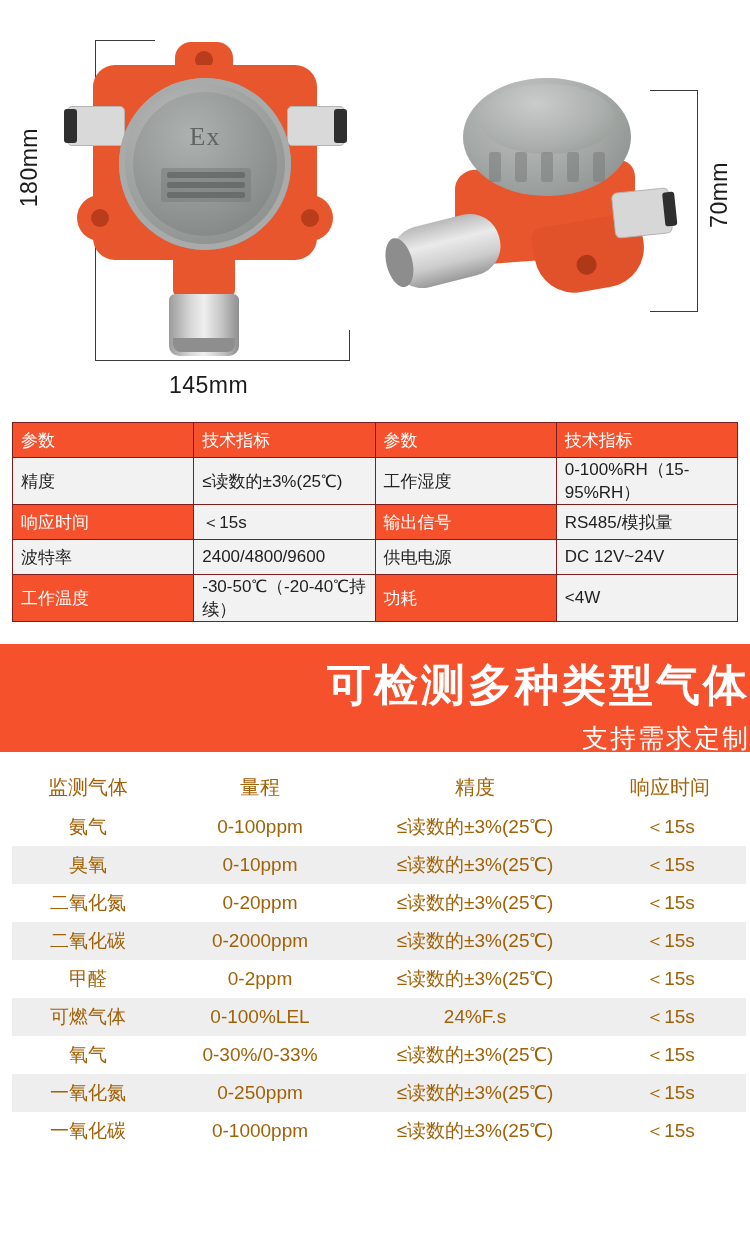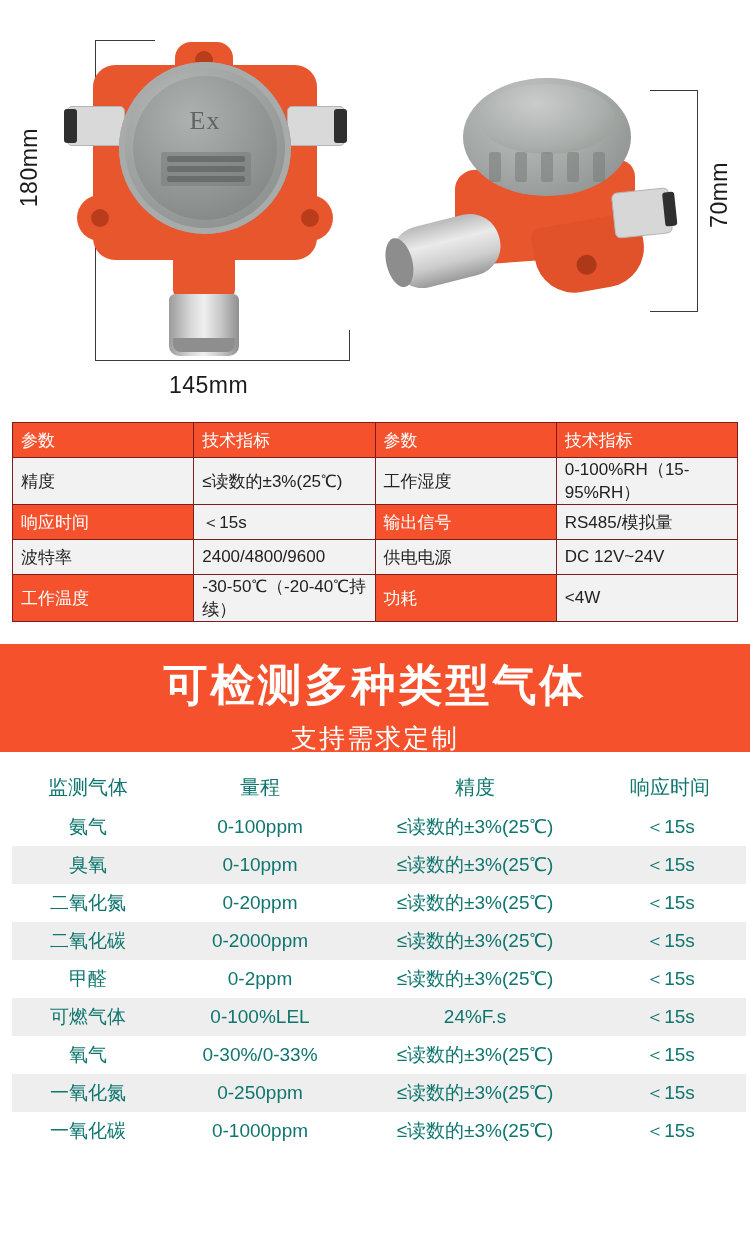--- a/index.html
+++ b/index.html
@@ -120,21 +120,21 @@
   .dev1 .port-l::before, .dev1 .port-r::before {
     content: "";
     position: absolute;
     top: 2px; width: 13px; height: 34px;
     background: #2f2f2f; border-radius: 3px;
   }
   .dev1 .port-l::before { left: -4px; }
   .dev1 .port-r::before { left: 46px; }
   .dev1 .lid {
     position: absolute;
-    left: 44px; top: 32px;
+    left: 44px; top: 48px;
     width: 172px; height: 172px;
     border-radius: 50%;
     background: radial-gradient(circle at 38% 32%, #b9bcba 0%, #9a9e9c 55%, #7f8482 100%);
     box-shadow: inset 0 0 0 6px #a8abaa;
   }
   .dev1 .lid-inner {
     position: absolute;
     left: 14px; top: 14px;
     width: 144px; height: 144px;
     border-radius: 50%;
@@ -297,21 +297,21 @@
     background: #f2f2f2;
     color: #222;
   }
 
   
   .banner {
     margin: 22px 0 0 0;
     background: #f4512c;
     height: 108px;
     color: #fff;
-    text-align: center;
+    text-align: right;
     padding-top: 6px;
     box-sizing: border-box;
   }
   .banner h1 {
     margin: 6px 0 0 0;
     font-size: 44px;
     font-weight: bold;
     letter-spacing: 3px;
   }
   .banner h2 {
@@ -326,21 +326,21 @@
     margin: 14px 12px 0 12px;
     width: 726px;
     border-collapse: collapse;
     table-layout: fixed;
   }
   .gas-table th, .gas-table td {
     font-size: 19px;
     font-weight: normal;
     text-align: center;
     height: 36px;
-    color: #0f766e;
+    color: #a16207;
   }
   .gas-table thead th {
     font-size: 20px;
     height: 40px;
     background: #ffffff;
   }
   .gas-table tbody tr:nth-child(odd) { background: #ffffff; }
   .gas-table tbody tr:nth-child(even) { background: #eeeeee; }
   .col-gas  { width: 150px; }
   .col-rng  { width: 190px; }

